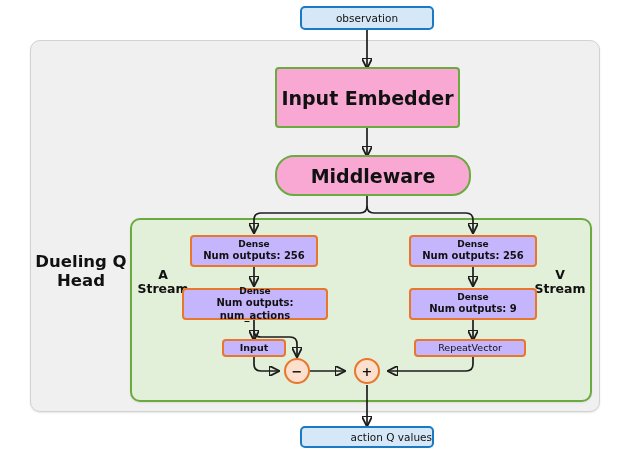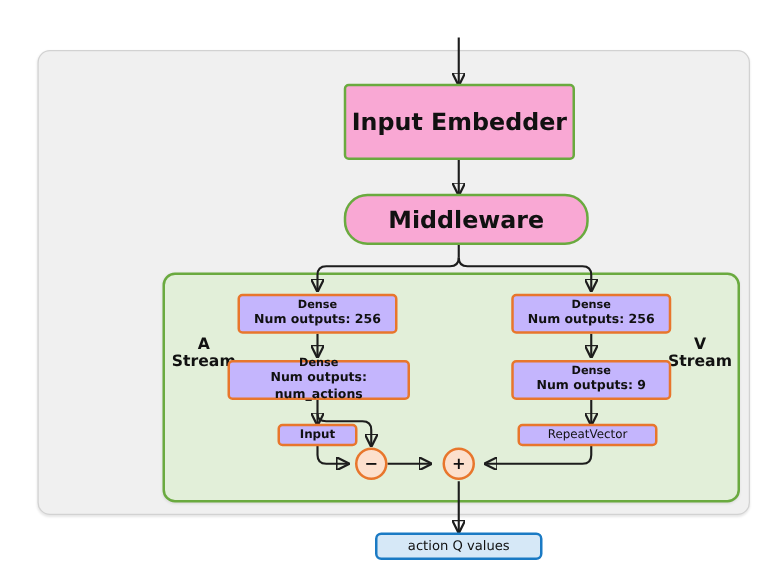--- a/index.html
+++ b/index.html
@@ -124,29 +124,36 @@
 
     <line x1="473" y1="267" x2="473" y2="285" marker-end="url(#arrow)"></line>
 
     <line x1="473" y1="320" x2="473" y2="339" marker-end="url(#arrow)"></line>
 
     <path d="M 473 356 L 473 364 Q 473 371 466 371 L 389 371" marker-end="url(#arrow)"></path>
 
     <line x1="367" y1="385" x2="367" y2="425" marker-end="url(#arrow)"></line>
   </svg>
 
+  <div class="node io" style="left:300px;top:6px;width:134px;height:24px;">
+    <span>observation</span>
+  </div>
 
   <div class="node green-box" style="left:275px;top:67px;width:185px;height:61px;">
     <span>Input Embedder</span>
   </div>
 
   <div class="node green-box" style="left:275px;top:155px;width:196px;height:41px;border-radius:19px;">
     <span>Middleware</span>
   </div>
 
+  <div class="lbl lbl-big" style="left:33px;top:253px;width:96px;">
+    <div>Dueling Q</div>
+    <div>Head</div>
+  </div>
 
   <div class="lbl lbl-mid" style="left:136px;top:268px;width:54px;">
     <div>A</div>
     <div>Stream</div>
   </div>
 
   <div class="lbl lbl-mid" style="left:531px;top:268px;width:58px;">
     <div>V</div>
     <div>Stream</div>
   </div>
@@ -180,17 +187,17 @@
   </div>
 
   <div class="op-circle" style="left:284px;top:358px;">
     <span>−</span>
   </div>
 
   <div class="op-circle" style="left:354px;top:358px;">
     <span>+</span>
   </div>
 
-  <div class="node io" style="left:300px;top:426px;width:134px;height:22px;">
+  <div class="node io" style="left:300px;top:426px;width:134px;height:22px;align-items:flex-end;">
     <span>action Q values</span>
   </div>
 
 </div>
 
 </body></html>

